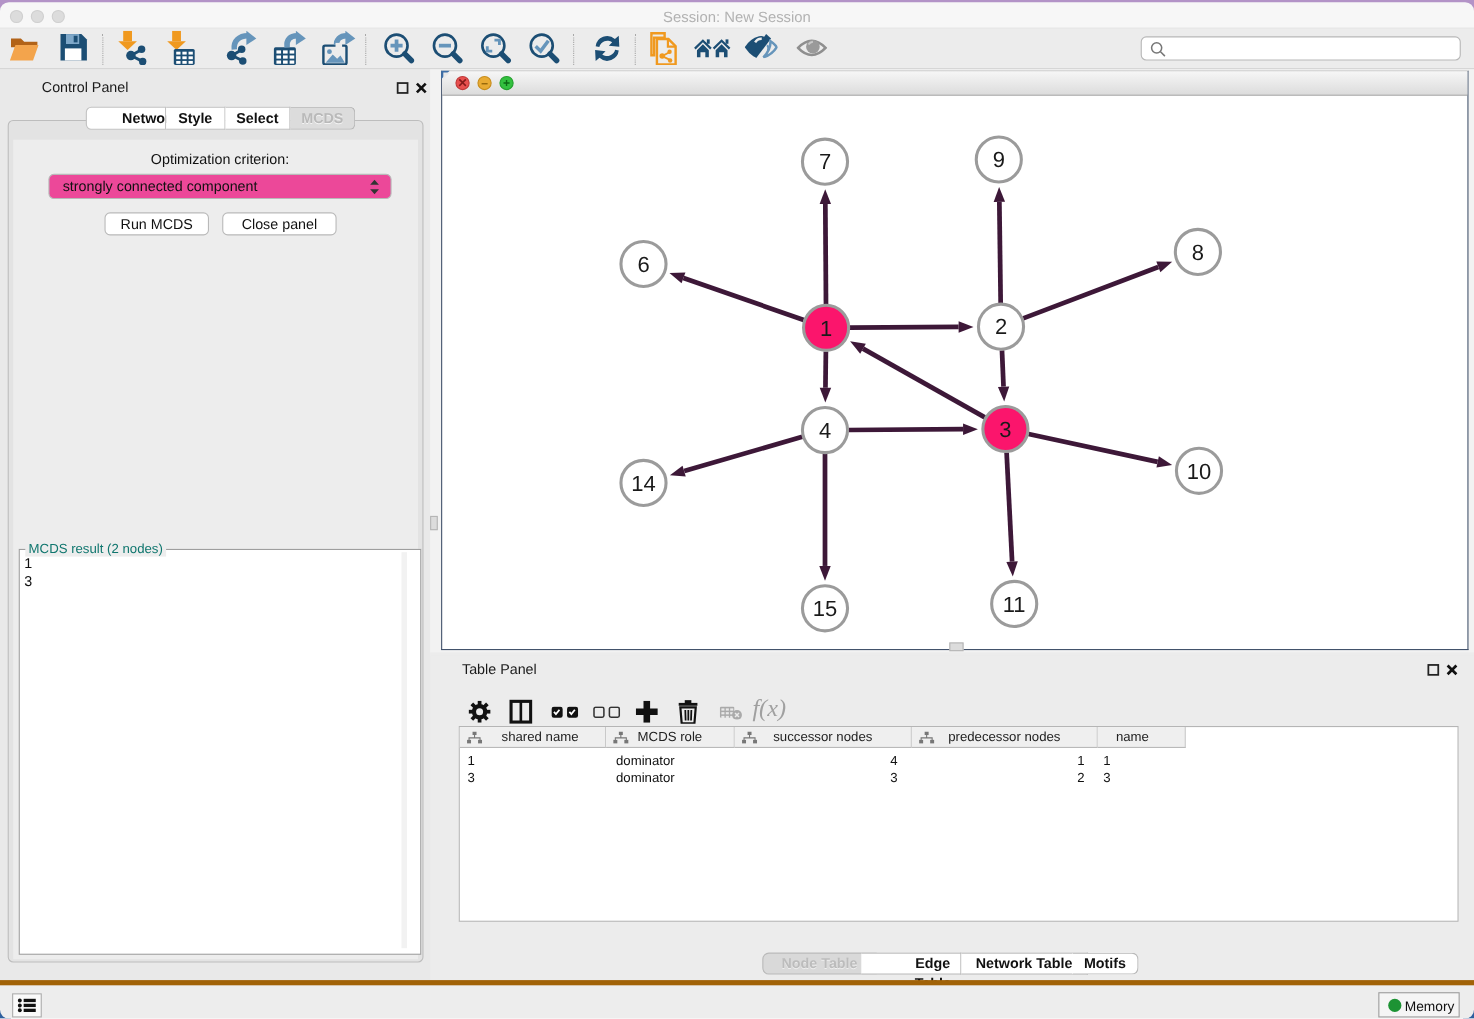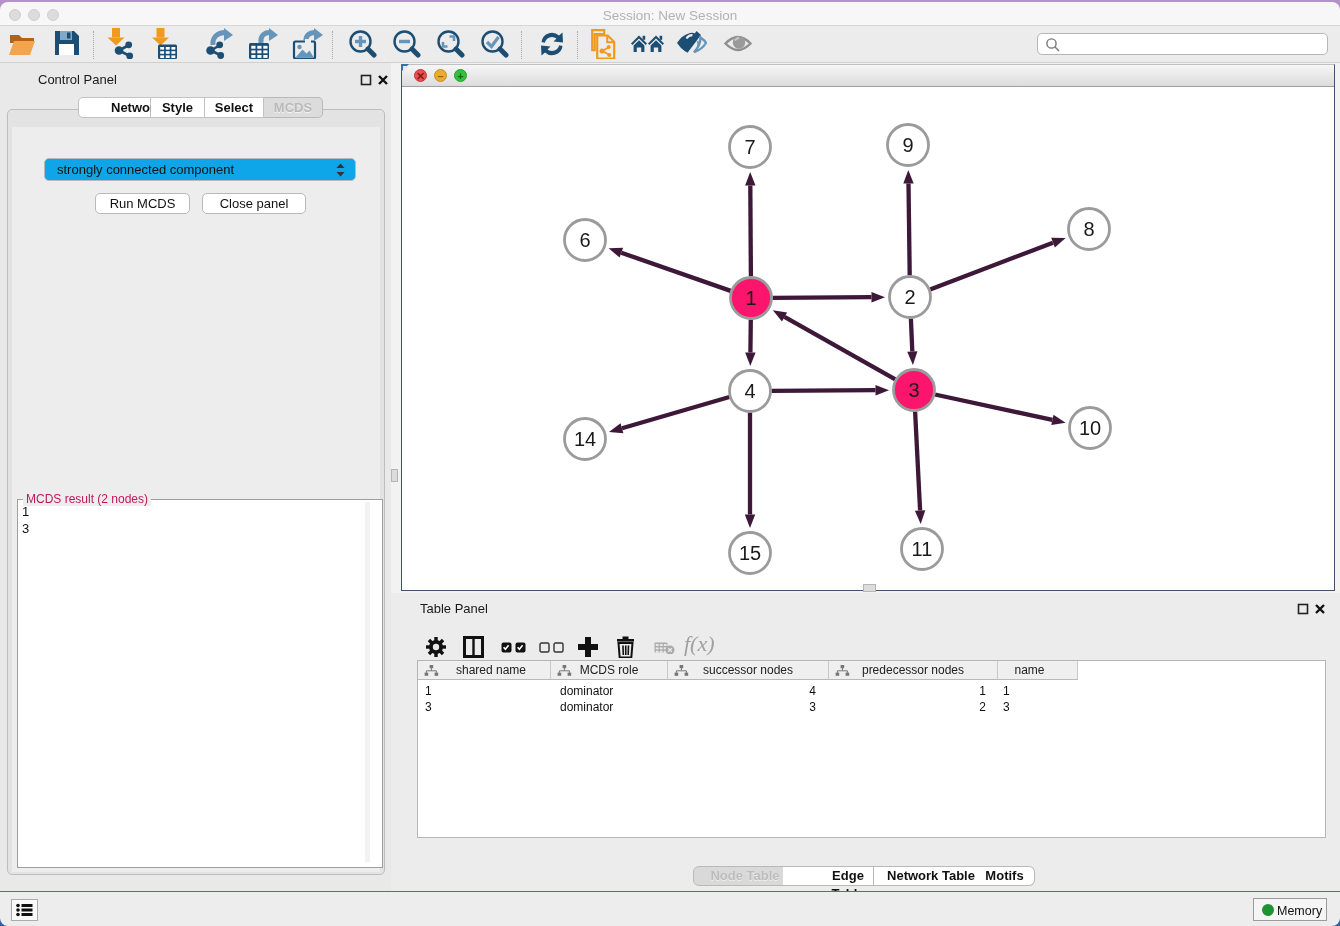--- a/index.html
+++ b/index.html
@@ -16,40 +16,40 @@
 .tsep { position:absolute; top:5px; height:28px; width:0; border-left:1px dotted #a8a8a8; }
 .ticon { position:absolute; top:4px; }
 #searchbox { position:absolute; left:1037px; top:7px; width:291px; height:22px; background:#fff; border:1px solid #b7b7b7; border-radius:5px; }
 
 #cpanel { left:0; top:63px; width:391px; height:830px; background:#e9e9e9; }
 #cp-title { position:absolute; left:14px; top:9px; font-size:13px; color:#1a1a1a;margin-left:24px; }
 .tab { position:absolute; top:34px; height:21px; z-index:5; background:#fff; border:1px solid #c3c3c3; font-size:13px; font-weight:700; color:#111; text-align:center; line-height:19px; }
 #cp-pane { position:absolute; left:7px; top:46px; width:378px; height:766px; background:#e3e3e3; border:1px solid #bdbdbd; border-radius:5px; }
 #cp-inner { position:absolute; left:4px; top:17px; width:368px; height:745px; background:#ededed; }
 #optlabel { position:absolute; left:4px; top:10px; width:100%; text-align:center; font-size:13px; color:#111; }
-#dropdown { position:absolute; left:32px; top:31px; width:312px; height:23px; background:#0ea5e9; border:1px solid #b9b9b9; border-radius:5px; font-size:13px; color:#111; line-height:21px; padding-left:12px; }
+#dropdown { position:absolute; left:32px; top:31px; width:312px; height:23px; background:#ec4899; border:1px solid #b9b9b9; border-radius:5px; font-size:13px; color:#111; line-height:21px; padding-left:12px; }
 .btn { position:absolute; top:66px; height:21px; background:#fff; border:1px solid #b9b9b9; border-radius:5px; font-size:13px; color:#111; text-align:center; line-height:19px; }
 #mcdsbox { position:absolute; left:5px; top:372px; width:366px; height:369px; border:1px solid #9e9e9e; background:#fff; }
-#mcdslabel { position:absolute; left:11px; top:365px; background:#ededed; padding:0 3px; font-size:12px; color:#be185d; }
+#mcdslabel { position:absolute; left:11px; top:365px; background:#ededed; padding:0 3px; font-size:12px; color:#0f766e; }
 
 #desktop { left:391px; top:63px; width:949px; height:530px; background:#f2f2f2; }
 #netwin { position:absolute; left:10px; top:1px; width:934px; height:527px; background:#fff; border:1px solid #42526b; border-top:1px solid #c0c0c0; }
 #nettitle { position:absolute; left:0; top:0; width:100%; height:22px; background:linear-gradient(#f6f6f6,#dcdcdc); border-bottom:1px solid #9f9f9f; }
 #nettitle span.t { position:absolute; width:100%; text-align:center; top:4px; font-size:13px; font-weight:700; color:#222; }
 .mbtn { position:absolute; top:4px; width:13px; height:13px; border-radius:50%; font-size:11px; font-weight:700; text-align:center; line-height:13px; }
 
 #tpanel { left:391px; top:596px; width:949px; height:295px; background:#ececec; }
 #tp-title { position:absolute; left:29px; top:5px; font-size:13px; color:#1a1a1a; }
 #tp-toolbar { position:absolute; left:26px; top:28px; width:910px; height:42px;text-align:center; }
 #tp-table { position:absolute; left:26px; top:64px; width:909px; height:178px; background:#fff; border:1px solid #b5b5b5; }
 .hd { position:absolute; top:0; height:19px; background:#efefef; border-right:1px solid #c9c9c9; border-bottom:1px solid #b9b9b9; font-size:12px; color:#222; text-align:center; line-height:19px; }
 .cell { position:absolute; font-size:12px; color:#111; }
 .btab { position:absolute; top:270px; height:20px; background:#fff; border:1px solid #b9b9b9; font-size:13px; font-weight:700; color:#111; text-align:center; line-height:18px; }
 
-#statusbar { left:0; top:891px; width:1340px; height:35px; background:#ededed; border-top:1px solid #a16207; border-radius:0 0 8px 8px; }
+#statusbar { left:0; top:891px; width:1340px; height:35px; background:#ededed; border-top:5px solid #a16207; border-radius:0 0 8px 8px; }
 #memorybtn { position:absolute; right:13px; top:6px; width:74px; height:23px; background:#f5f5f5; border:1px solid #9b9b9b; font-size:12.5px; color:#111; }
 #listbtn { position:absolute; left:11px; top:7px; width:27px; height:22px; background:#fafafa; border:1px solid #ababab; }
 </style>
 </head>
 <body>
 <div id="root">
   <div class="abs" id="purpletop"></div>
   <div class="abs" style="left:0;top:0;width:12px;height:12px;background:#b393c7"></div>
   <div class="abs" style="left:1328px;top:0;width:12px;height:12px;background:#b393c7"></div>
   <div class="abs" id="titlebar">
@@ -207,20 +207,21 @@
     <svg style="position:absolute;left:360px;top:11px" width="30" height="12" viewBox="0 0 30 12">
         <rect x="1.5" y="1.5" width="9" height="9" fill="none" stroke="#222" stroke-width="1.6"></rect>
         <path d="M19 2 L27 10 M27 2 L19 10" stroke="#111" stroke-width="2.4"></path>
       </svg>
     <div class="tab" style="left:78px;width:73px;border-radius:5px 0 0 5px;padding-left:32px;">Network</div>
     <div class="tab" style="left:151px;width:54px;border-left:none;">Style</div>
     <div class="tab" style="left:205px;width:59px;border-left:none;">Select</div>
     <div class="tab" style="left:264px;width:59px;border-left:none;border-radius:0 5px 5px 0;background:#dcdcdc;color:#b9b9b9;text-shadow:0 1px 0 #f4f4f4;border-color:#b9b9b9;">MCDS</div>
     <div id="cp-pane">
       <div id="cp-inner">
+        <div id="optlabel">Optimization criterion:</div>
         <div id="dropdown">strongly connected component
           <svg width="11" height="14" style="position:absolute;right:9px;top:4px" viewBox="0 0 11 14">
               <path d="M1.5 5 L5.5 0.5 L9.5 5z" fill="#333"></path>
               <path d="M1.5 9 L5.5 13.5 L9.5 9z" fill="#333"></path>
             </svg>
         </div>
         <div class="btn" style="left:83px;width:95px;">Run MCDS</div>
         <div class="btn" style="left:190px;width:104px;">Close panel</div>
         <div id="mcdsbox">
           <div style="position:absolute;left:4px;top:3px;font-size:13px;color:#111;line-height:17px;">1<br>3</div>

